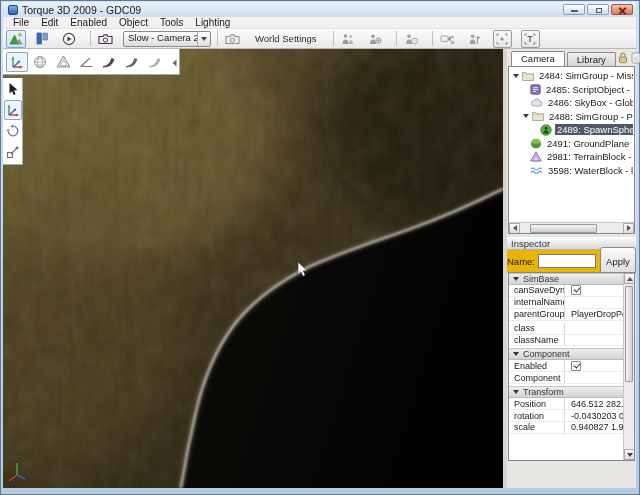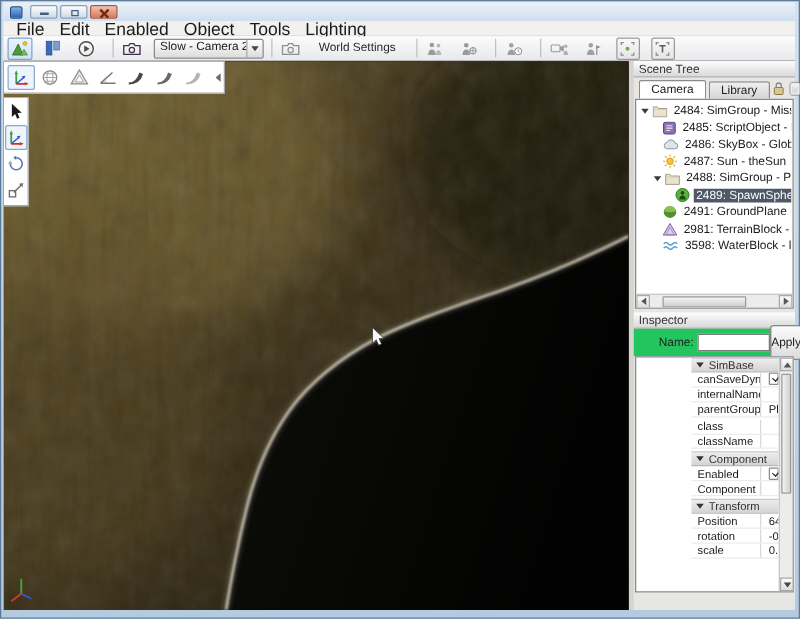--- a/index.html
+++ b/index.html
@@ -15,21 +15,21 @@
   .caption-title{font-size:10.5px;color:#1a1a1a;flex:1;white-space:nowrap;}
   .winbtn{width:22px;height:11px;border:1px solid #8aa0b8;border-radius:2px;background:linear-gradient(#fdfefe,#cddbe8);margin-left:2px;position:relative;flex:none;}
   .winbtn.close{background:linear-gradient(#f5c0ab,#d97a5c);border-color:#a05a44;}
   .glyph-min{position:absolute;left:7px;bottom:2px;width:7px;height:2px;background:#44607c;}
   .glyph-max{position:absolute;left:8px;top:2.5px;width:6px;height:5px;border:1.5px solid #44607c;}
   .glyph-x1,.glyph-x2{position:absolute;left:6px;top:4.5px;width:9px;height:1.6px;background:#6e2c1a;}
   .glyph-x1{transform:rotate(45deg);}.glyph-x2{transform:rotate(-45deg);}
 
   
   .menubar{height:12px;background:#f2f1ef;display:flex;align-items:center;padding-left:4px;flex:none;border-bottom:1px solid #e2e1df;}
-  .menu-item{font-size:14px;color:#1a1a1a;padding:0 6px;cursor:default;}
+  .menu-item{font-size:10px;color:#1a1a1a;padding:0 6px;cursor:default;}
 
   
   .toolbar{height:20px;background:linear-gradient(#fcfcfc,#e7e9ec);border-bottom:1px solid #b8b8b8;display:flex;align-items:center;padding-left:3px;flex:none;}
   .tb-btn{height:18px;min-width:19px;display:inline-flex;align-items:center;justify-content:center;border:1px solid transparent;border-radius:2px;margin-right:7px;padding:0 2px;}
   .tb-btn.active{border-color:#7da2ce;background:linear-gradient(#eaf3fd,#cfe3f7);}
   .tb-btn.boxed{border-color:#9a9a9a;background:linear-gradient(#fafafa,#e4e4e4);margin-left:2px;}
   .tb-label{font-size:9.5px;color:#2a2a2a;white-space:nowrap;padding:0 2px;}
   .tb-sep{width:1px;height:15px;background:#c0c0c0;margin:0 4px;flex:none;}
   .tb-select{width:88px;height:16px;border:1px solid #8a8a8a;border-radius:2px;background:linear-gradient(#ffffff,#dcdcdc);display:inline-flex;align-items:flex-start;margin-right:2px;}
   .dd-label{flex:1;font-size:9.5px;color:#1a1a1a;padding-left:4px;white-space:nowrap;overflow:hidden;}
@@ -67,26 +67,26 @@
   .tree-arrow{width:0;height:0;border-left:3.5px solid transparent;border-right:3.5px solid transparent;border-top:4.5px solid #3a3a3a;margin-right:3px;flex:none;}
   .tree-spacer{width:7px;flex:none;}
   .tree-row .ic{margin-right:3px;flex:none;}
   .tree-label{padding:0 2px;}
   .tree-label.selected{background:#4e5866;color:#fff;}
   .hscroll{position:absolute;left:0;right:0;bottom:0;height:11px;background:#ececec;border-top:1px solid #c8c8c8;display:flex;align-items:center;}
   .sb-btn{width:11px;height:11px;background:linear-gradient(#fdfdfd,#dcdcdc);border:1px solid #aaa;display:flex;align-items:center;justify-content:center;flex:none;}
   .sb-track{flex:1;position:relative;height:100%;}
   .sb-thumb-h{position:absolute;left:10px;top:1px;width:67px;height:9px;background:linear-gradient(#f4f4f4,#cfcfcf);border:1px solid #9a9a9a;border-radius:1px;}
   .inspector-gap{height:3px;flex:none;}
-  .name-row{height:22px;flex:none;display:flex;align-items:center;padding:0 20px;background:#22c55e;}
+  .name-row{height:22px;flex:none;display:flex;align-items:center;padding:0 0;background:#eab308;}
   .name-label{font-size:9.5px;color:#222;margin-right:3px;}
   .name-input{width:58px;height:14px;border:1px solid #7a7a7a;font-size:9.5px;padding:0 2px;background:#fff;outline:none;font-family:inherit;}
   .apply-btn{margin-left:auto;width:36px;height:28px;border:1px solid #8a8a8a;border-radius:3px;background:linear-gradient(#fbfbfb,#dcdcdc);font-size:9.5px;color:#1a1a1a;display:flex;align-items:center;justify-content:center;}
   .prop-grid{height:189px;flex:none;background:#fff;border:1px solid #828790;margin:0 1px;position:relative;overflow:hidden;}
-  .prop-inner{position:absolute;inset:0 11px 0 0;overflow:hidden;margin-left:44px;}
+  .prop-inner{position:absolute;inset:0 11px 0 0;overflow:hidden;}
   .sec{margin-bottom:2px;}
   .sec-head{height:12px;background:linear-gradient(#ededed,#d4d4d4);border-bottom:1px solid #b8b8b8;border-top:1px solid #c8c8c8;display:flex;align-items:center;padding-left:4px;font-size:9px;color:#333;}
   .tri-down-sm{width:0;height:0;border-left:3px solid transparent;border-right:3px solid transparent;border-top:4px solid #333;margin-right:4px;}
   .prop-row{height:11.9px;display:flex;align-items:center;border-bottom:1px solid #ececec;font-size:9px;color:#1a1a1a;}
   .prop-label{width:56px;flex:none;padding-left:5px;border-right:1px solid #d8d8d8;height:100%;display:flex;align-items:center;white-space:nowrap;overflow:hidden;}
   .prop-value{flex:1;padding-left:6px;white-space:nowrap;overflow:hidden;display:flex;align-items:center;height:100%;}
   .checkbox{width:10px;height:10px;border:1px solid #8a8a8a;background:#fff;position:relative;border-radius:1px;}
   .checkbox.checked:after{content:"";position:absolute;left:1.5px;top:1px;width:5px;height:3px;border-left:1.6px solid #2a2a2a;border-bottom:1.6px solid #2a2a2a;transform:rotate(-48deg);}
   .vscroll{position:absolute;right:0;top:0;bottom:0;width:11px;background:#ececec;border-left:1px solid #c8c8c8;display:flex;flex-direction:column;}
   .sb-trackv{flex:1;position:relative;}
@@ -94,20 +94,21 @@
   .panel-rest{flex:1;}
 </style>
 </head>
 <body>
 
 <div class="window">
   <div class="frame">
 
     <div class="caption">
       <span class="app-icon"></span>
+      <span class="caption-title">Torque 3D 2009 - GDC09</span>
       <span class="winbtn">
           <span class="glyph-min"></span>
         </span>
       <span class="winbtn">
           <span class="glyph-max"></span>
         </span>
       <span class="winbtn close">
           <span class="glyph-x1"></span>
           <span class="glyph-x2"></span>
         </span>
@@ -401,21 +402,20 @@
                   <path d="M12.6 1.4l-3.4.6 2.8 2.8Z" fill="#707070"></path>
                 </svg>
               </span>
             </div>
           </div>
       </div>
 
       <div class="vgap"></div>
 
       <div class="panel">
-        <div class="panel-cap">Scene Tree</div>
 
         <div class="tabs-row">
           <div class="tab active">Camera</div>
           <div class="tab">Library</div>
           <div class="tab-icons">
             <span class="ic">
                 <svg width="10" height="12" viewBox="0 0 10 12">
                   <rect x="1.5" y="5" width="7" height="5.6" rx="0.8" fill="#d8c890" stroke="#8a7a4a" stroke-width="0.8"></rect>
                   <path d="M3 5V3.4a2 2 0 0 1 4 0V5" fill="none" stroke="#8a8a8a" stroke-width="1.1"></path>
                 </svg>
@@ -455,32 +455,20 @@
               <div class="tree-row" style="padding-left: 13px;">
                 <div class="tree-spacer"></div>
                 <span class="ic">
                   <svg width="13" height="9" viewBox="0 0 13 9">
                     <path d="M3.4 8A2.6 2.6 0 0 1 3.6 2.9 3.4 3.4 0 0 1 10 3.4 2.3 2.3 0 0 1 9.8 8Z" fill="#dfe4ea" stroke="#8a94a0" stroke-width="0.8"></path>
                   </svg>
                 </span>
                 <span class="tree-label">2486: SkyBox - GlobalSky</span>
               </div>
               <div class="tree-row" style="padding-left: 13px;">
-                <div class="tree-spacer"></div>
-                <span class="ic">
-                  <svg width="12" height="12" viewBox="0 0 12 12">
-                    <circle cx="6" cy="6" r="2.6" fill="#f6c23a" stroke="#d8920e" stroke-width="0.7"></circle>
-                    <g stroke="#e8a81e" stroke-width="0.9">
-                      <path d="M6 0.4v1.8M6 9.8v1.8M0.4 6h1.8M9.8 6h1.8M2 2l1.3 1.3M8.7 8.7L10 10M10 2L8.7 3.3M3.3 8.7L2 10"></path>
-                    </g>
-                  </svg>
-                </span>
-                <span class="tree-label">2487: Sun - theSun</span>
-              </div>
-              <div class="tree-row" style="padding-left: 13px;">
                 <div class="tree-arrow"></div>
                 <span class="ic">
                   <svg width="12" height="10" viewBox="0 0 12 10">
                     <path d="M0.5 1.5h3.4l1 1.3h6.6v6.7H0.5Z" fill="#e9e2cf" stroke="#9a9278" stroke-width="0.7"></path>
                     <path d="M0.5 3.6h11" stroke="#c8c0a8" stroke-width="0.5"></path>
                   </svg>
                 </span>
                 <span class="tree-label">2488: SimGroup - PlayerDropPoints</span>
               </div>
               <div class="tree-row" style="padding-left: 23px;">

